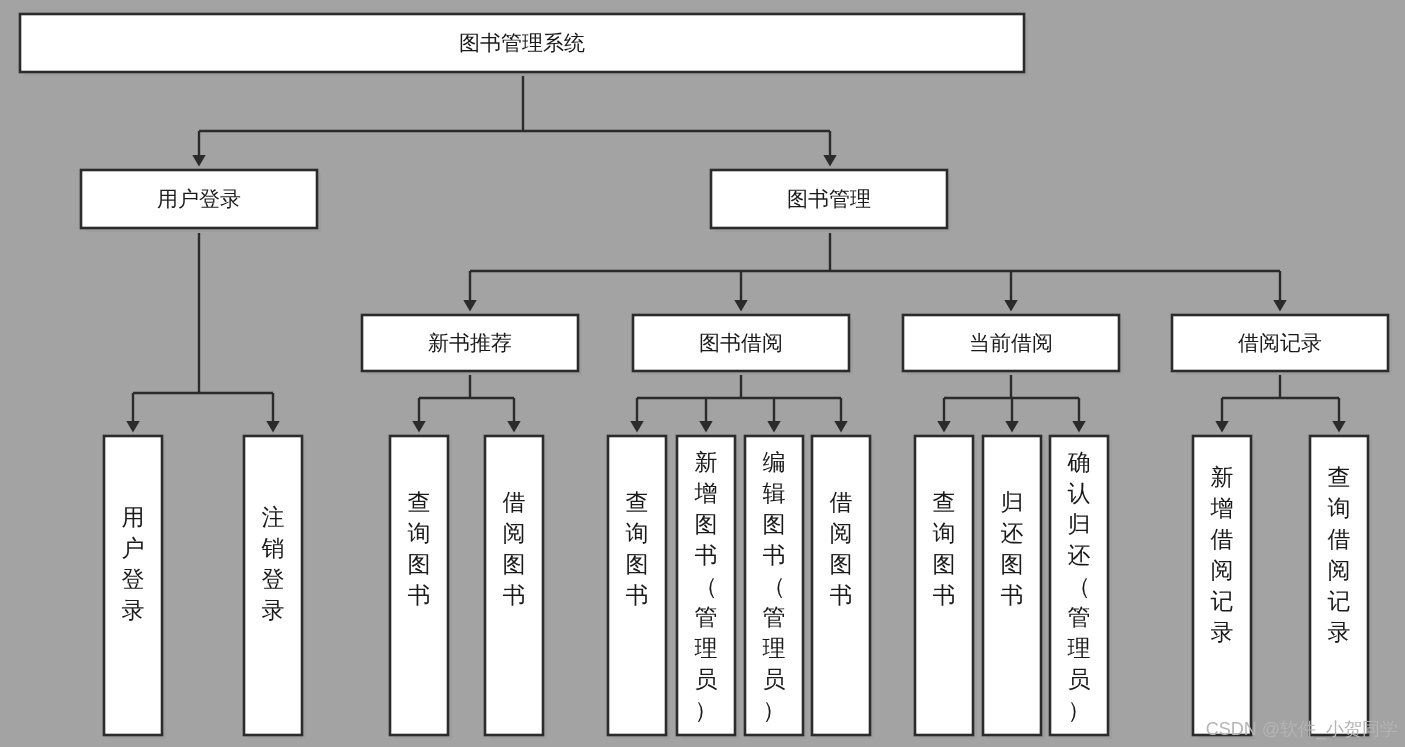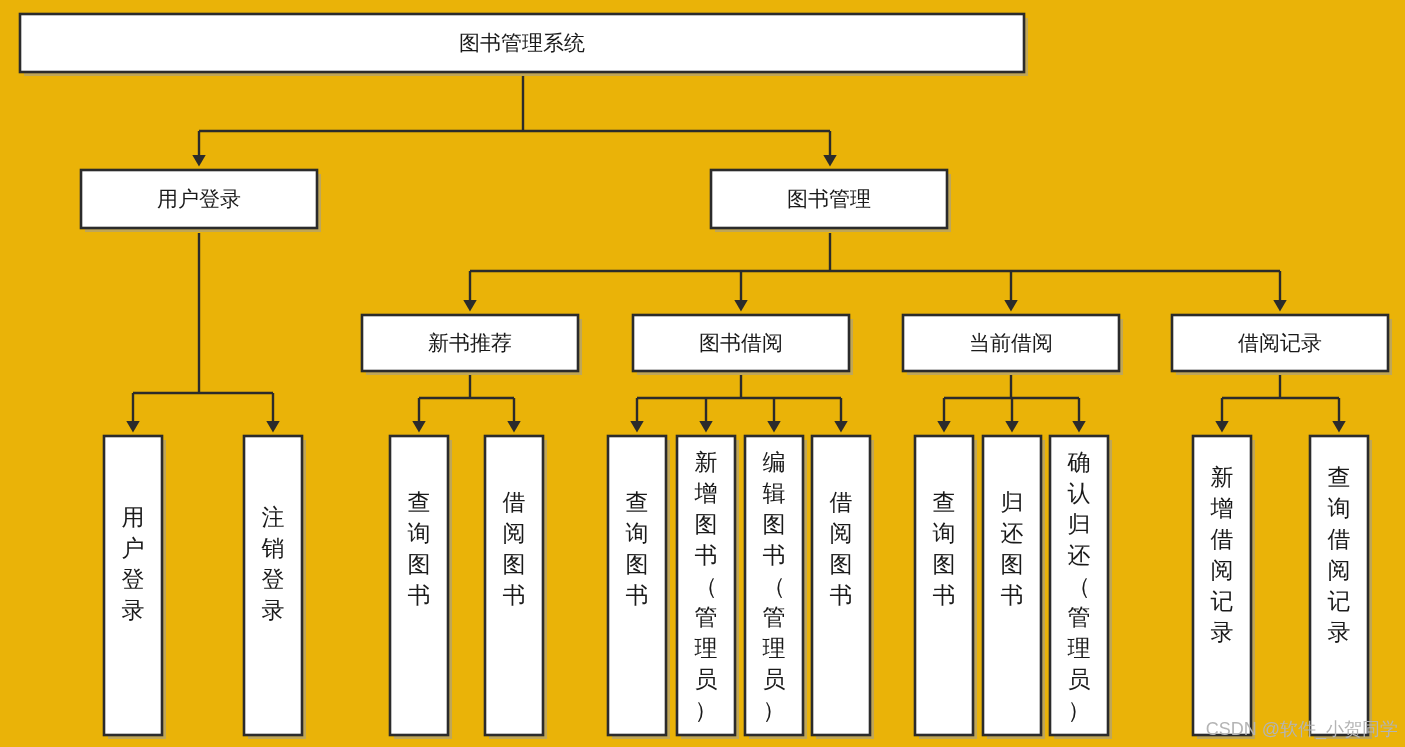--- a/index.html
+++ b/index.html
@@ -10,21 +10,21 @@
   body {
     width: 1405px;
     height: 747px;
     font-family: "Liberation Sans", "DejaVu Sans", sans-serif;
     overflow: hidden;
   }
   #diagram-root {
     position: relative;
     width: 1405px;
     height: 747px;
-    background: #eab308;
+    background: #a3a3a3;
   }
   svg#flowchart {
     position: absolute;
     left: 0;
     top: 0;
     width: 1405px;
     height: 747px;
     display: block;
   }
   .node-rect {

